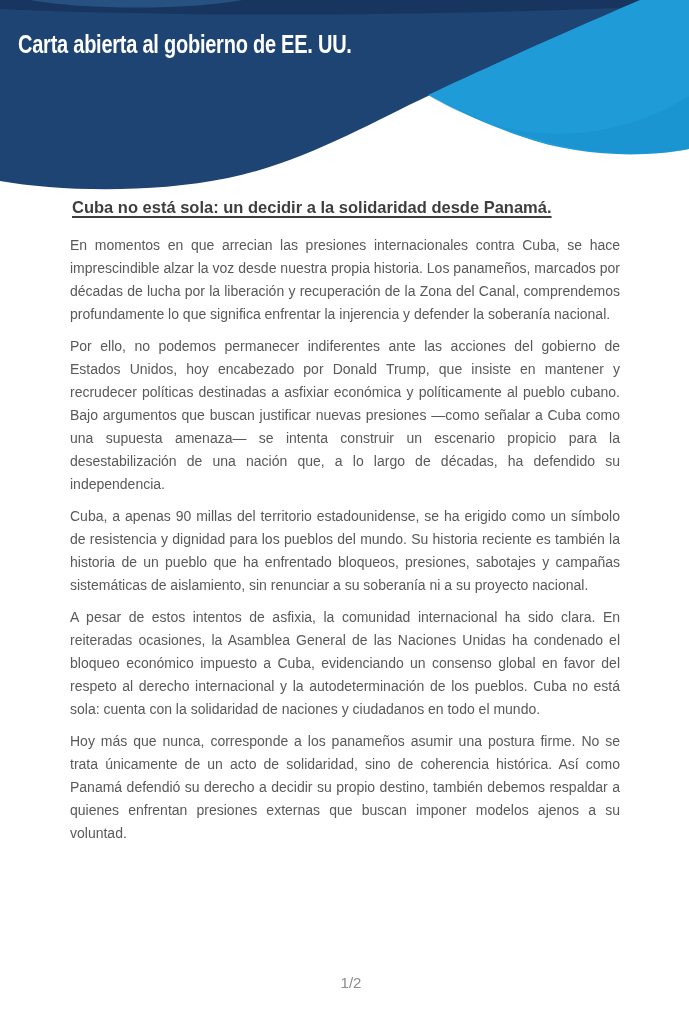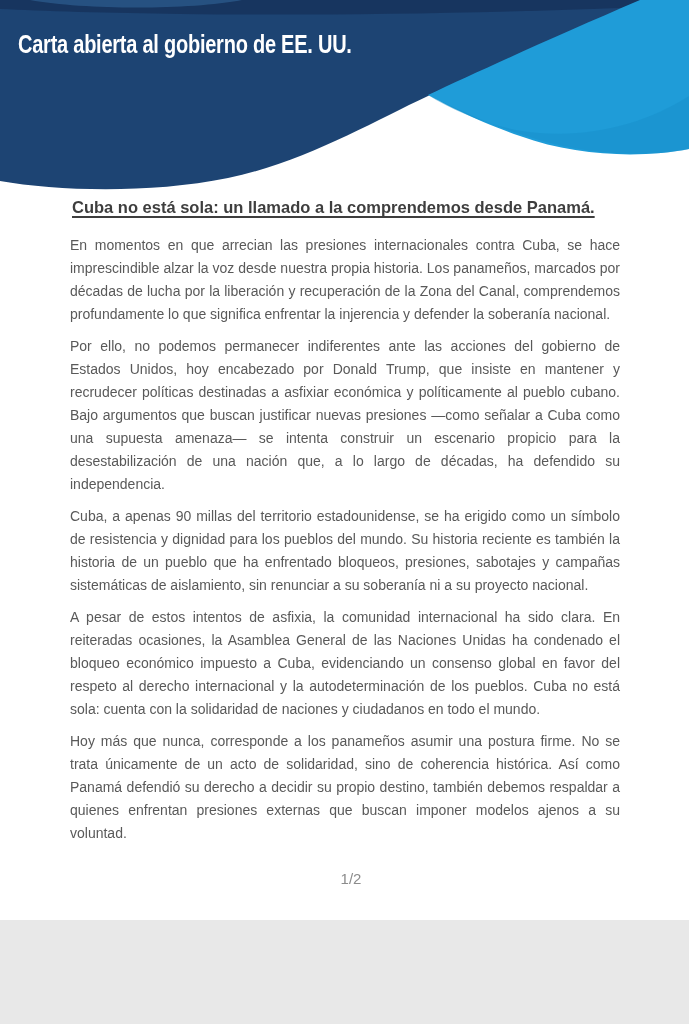--- a/index.html
+++ b/index.html
@@ -1,18 +1,18 @@
 <!DOCTYPE html>
 <html lang="es" style="--navy: #1d4473; --navy-dark: #16335c; --navy-light: #2e5e90; --azure: #1f9cd8; --azure-dark: #168ec9; --heading-text: #3e3e3e; --body-text: #595959; --footer-text: #8c8c8c;"><head>
 <meta charset="utf-8">
 <style>
   html,body{margin:0;padding:0;background:#e8e8e8;}
   .page{
     position:relative;
-    width:689px;height:920px;
+    width:689px;height:1024px;
     background:#ffffff;
     overflow:hidden;
     font-family:"Liberation Sans", sans-serif;
     margin:0 auto;
   }
   .header-banner{position:absolute;top:0;left:0;width:689px;height:200px;}
   .header-banner svg{display:block;}
   .header-title{
     position:absolute;top:30px;left:18px;
     color:#ffffff;
@@ -61,21 +61,21 @@
       <path d="M0 0 H641 C566 34 487 68 428 96 C372 122 305 162 228 178 C148 194 58 191 0 181 Z" style="fill:var(--navy,#1d4473)"></path>
       <path d="M0 0 H689 V5 C520 13 330 16 180 14 C110 13 40 11 0 9 Z" style="fill:var(--navy-dark,#16335c);opacity:.85"></path>
       <path d="M30 0 C85 10 190 10 242 0 Z" style="fill:var(--navy-light,#2e5e90);opacity:.7"></path>
       <path d="M640 0 L689 0 L689 149 C643 158 578 157 520 136 C477 121 449 106 428 95 C479 71 556 36 640 0 Z" style="fill:var(--azure,#1f9cd8)"></path>
       <path d="M689 96 C648 122 597 137 540 133 C497 130 455 112 428 95 C479 120 520 137 563 146 C610 156 655 156 689 149 Z" style="fill:var(--azure-dark,#168ec9);opacity:.45"></path>
     </svg>
     <div class="header-title">Carta abierta al gobierno de EE. UU.</div>
   </div>
 
   <div class="content">
-    <h1 class="doc-title">Cuba no está sola: un llamado a la comprendemos desde Panamá.</h1>
+    <h1 class="doc-title">Cuba no está sola: un decidir a la solidaridad desde Panamá.</h1>
     <p class="body-par">En momentos en que arrecian las presiones internacionales contra Cuba, se hace imprescindible alzar la voz desde nuestra propia historia. Los panameños, marcados por décadas de lucha por la liberación y recuperación de la Zona del Canal, comprendemos profundamente lo que significa enfrentar la injerencia y defender la soberanía nacional.</p>
     <p class="body-par">Por ello, no podemos permanecer indiferentes ante las acciones del gobierno de Estados Unidos, hoy encabezado por Donald Trump, que insiste en mantener y recrudecer políticas destinadas a asfixiar económica y políticamente al pueblo cubano. Bajo argumentos que buscan justificar nuevas presiones —como señalar a Cuba como una supuesta amenaza— se intenta construir un escenario propicio para la desestabilización de una nación que, a lo largo de décadas, ha defendido su independencia.</p>
     <p class="body-par">Cuba, a apenas 90 millas del territorio estadounidense, se ha erigido como un símbolo de resistencia y dignidad para los pueblos del mundo. Su historia reciente es también la historia de un pueblo que ha enfrentado bloqueos, presiones, sabotajes y campañas sistemáticas de aislamiento, sin renunciar a su soberanía ni a su proyecto nacional.</p>
     <p class="body-par">A pesar de estos intentos de asfixia, la comunidad internacional ha sido clara. En reiteradas ocasiones, la Asamblea General de las Naciones Unidas ha condenado el bloqueo económico impuesto a Cuba, evidenciando un consenso global en favor del respeto al derecho internacional y la autodeterminación de los pueblos. Cuba no está sola: cuenta con la solidaridad de naciones y ciudadanos en todo el mundo.</p>
     <p class="body-par">Hoy más que nunca, corresponde a los panameños asumir una postura firme. No se trata únicamente de un acto de solidaridad, sino de coherencia histórica. Así como Panamá defendió su derecho a decidir su propio destino, también debemos respaldar a quienes enfrentan presiones externas que buscan imponer modelos ajenos a su voluntad.</p>
   </div>
 
   <div class="page-footer">1/2</div>
 
 </div>

